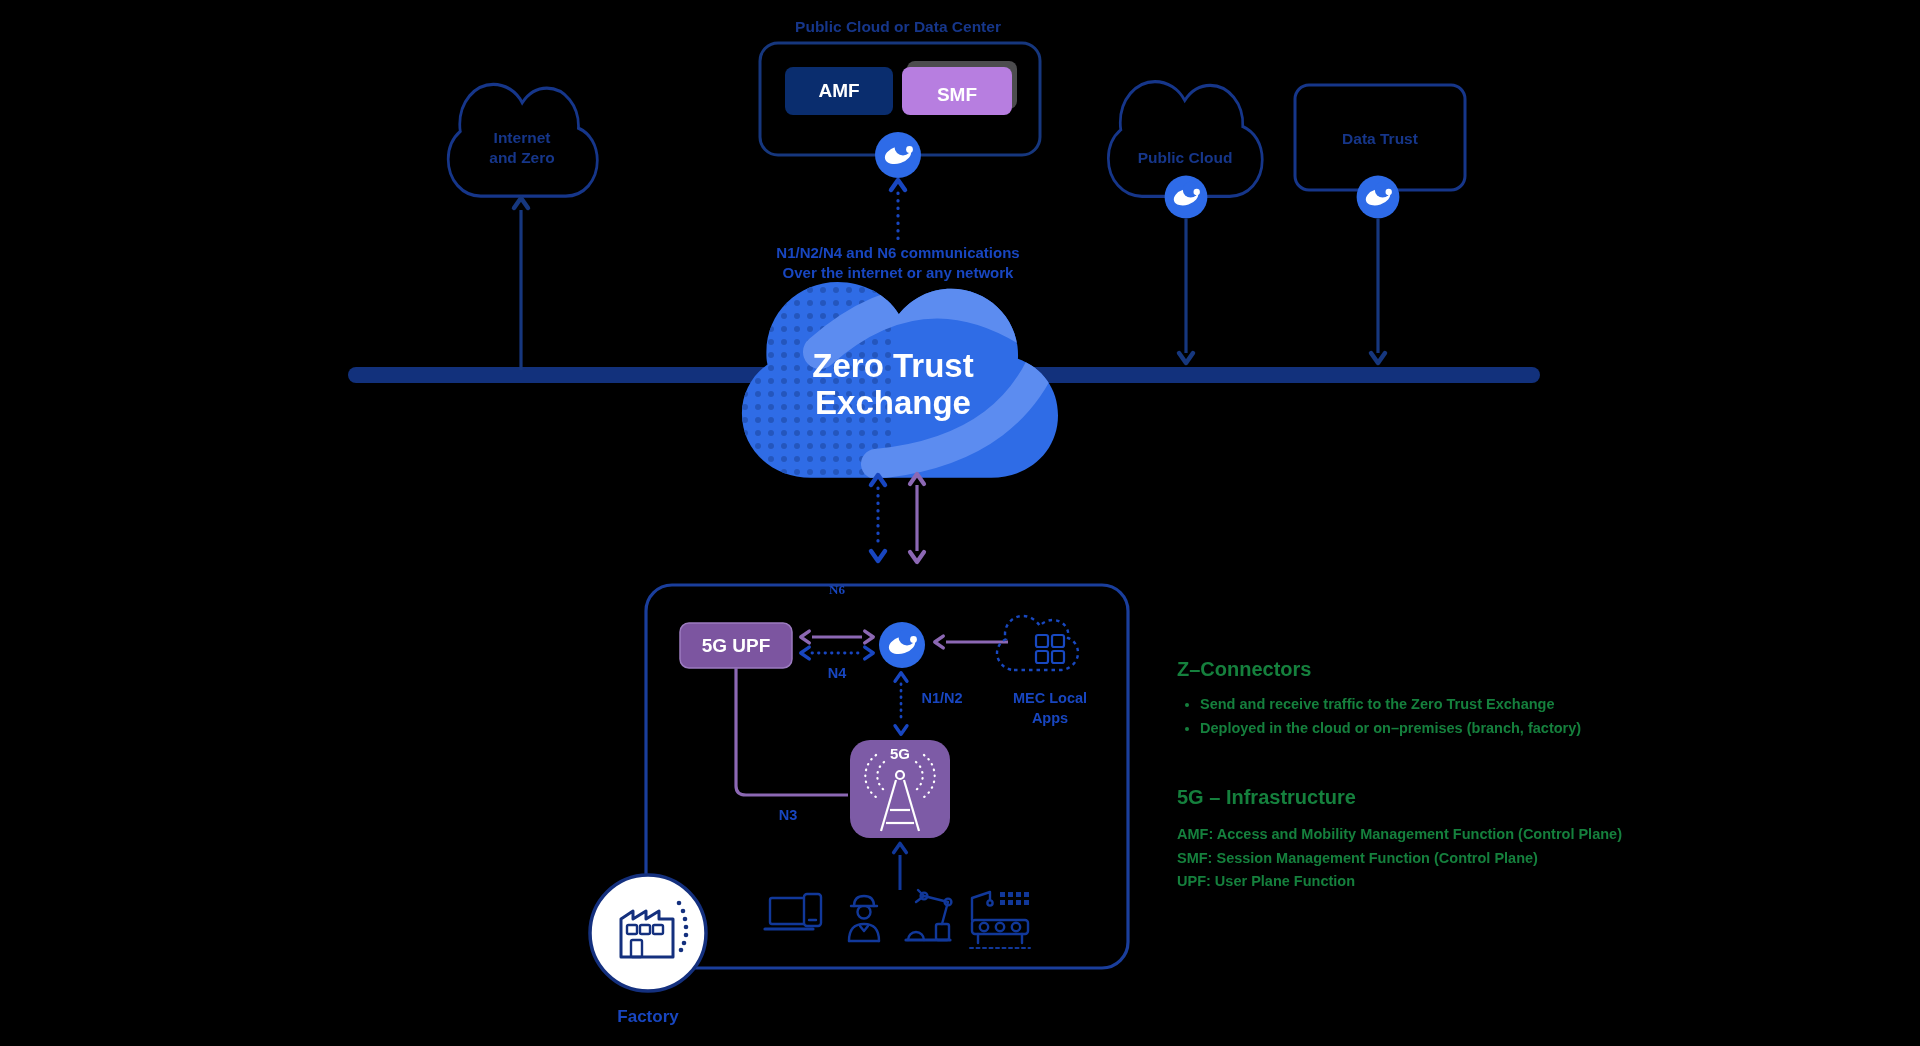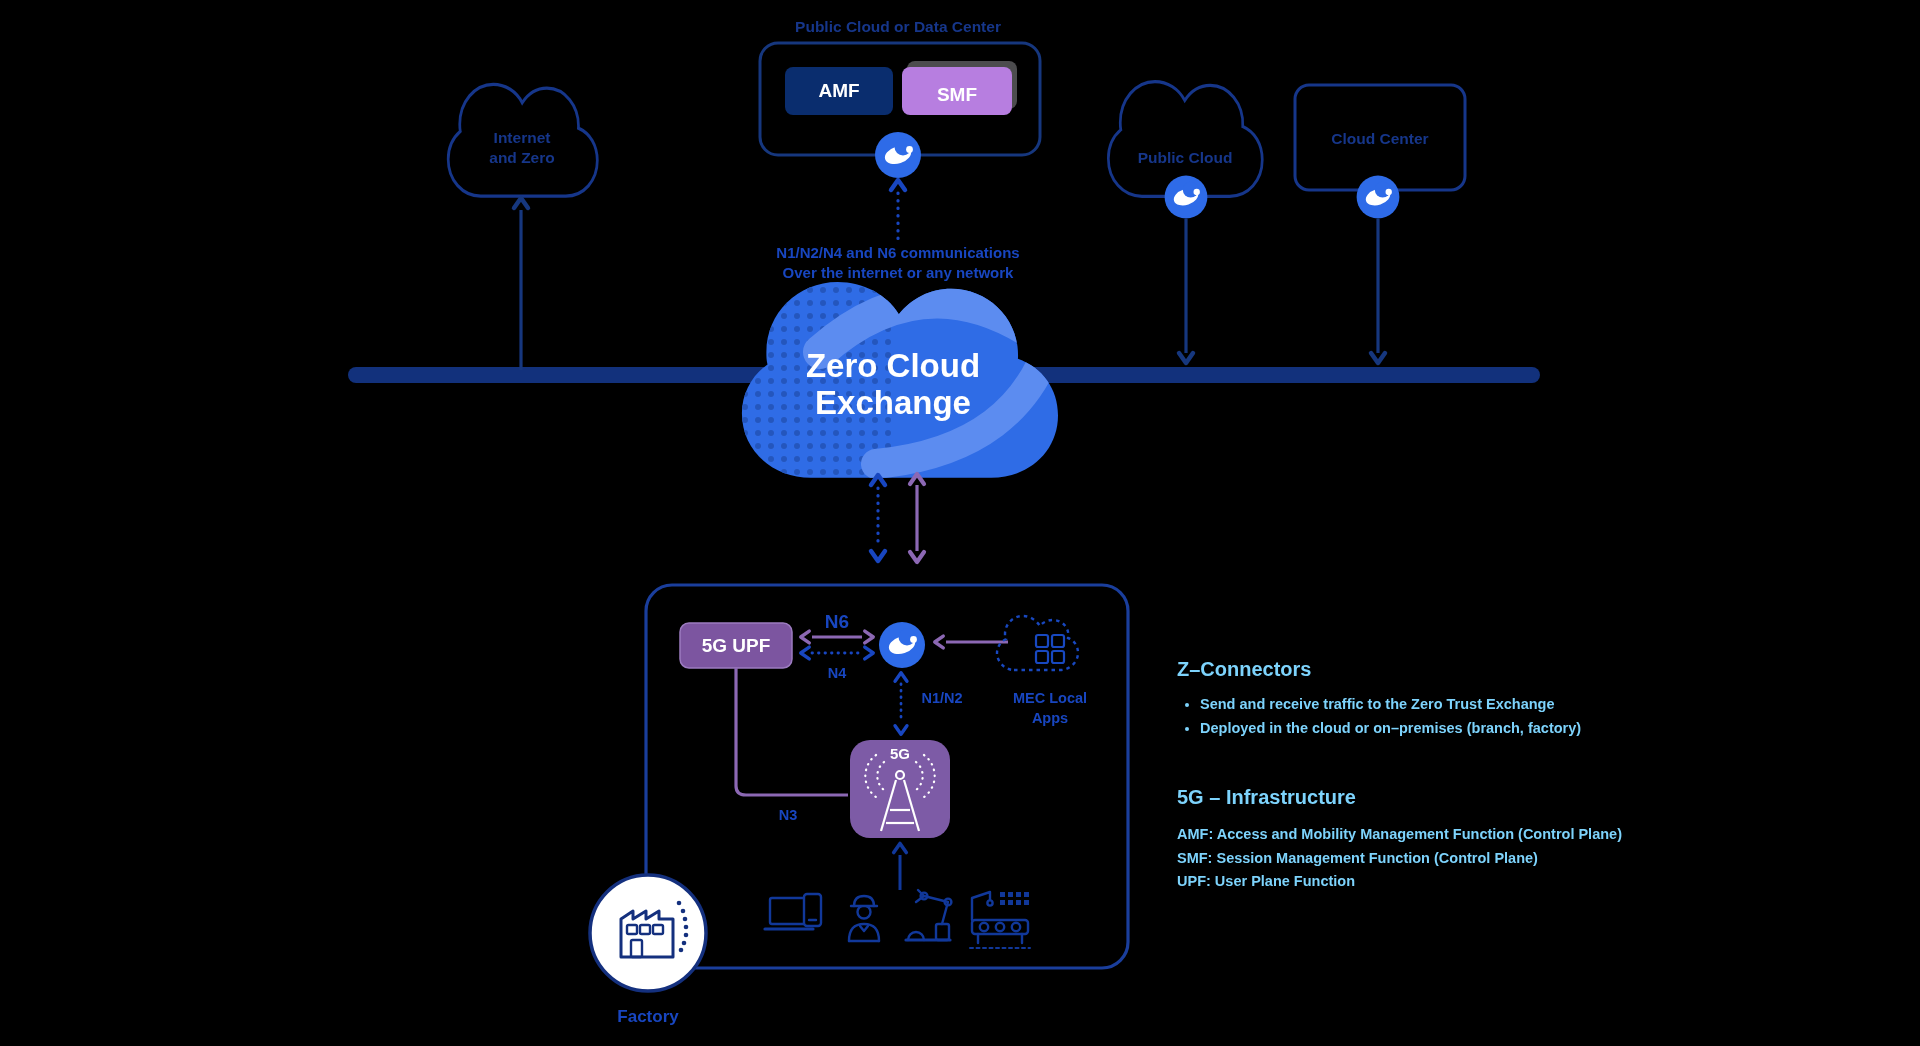--- a/index.html
+++ b/index.html
@@ -4,21 +4,21 @@
 <style>
   html,body{margin:0;padding:0;background:#000;}
   .canvas{position:relative;width:1920px;height:1046px;background:#000;overflow:hidden;
           font-family:"Liberation Sans",sans-serif;}
   .layer{position:absolute;left:0;top:0;}
   .t{position:absolute;font-weight:bold;line-height:1.25;}
   .c{transform:translateX(-50%);text-align:center;white-space:nowrap;}
   .preline{white-space:pre-line;}
   .navy{color:#16368A;}
   .lblue{color:#1846C0;}
-  .legend{color:#7dd3fc;}
+  .legend{color:#15803d;}
   .white{color:#FFFFFF;}
   .boxlabel{display:flex;align-items:center;justify-content:center;}
   ul.bullets{list-style:disc outside;margin:0;padding-left:20px;}
   ul.bullets li{margin:0 0 6px 0;}
 </style>
 </head>
 <body>
 
 <div class="canvas">
 
@@ -229,31 +229,31 @@
 <div class="t c navy" style="left:898px;top:17px;font-size:15.5px;">Public Cloud or Data Center</div>
 
 <div class="t boxlabel white" style="left:785px;top:67px;width:108px;height:48px;font-size:19px;">AMF</div>
 <div class="t boxlabel white" style="left:902px;top:67px;width:110px;height:56px;font-size:19px;">SMF</div>
 
 <div class="t c navy preline" style="left:522px;top:128px;font-size:15.5px;line-height:19.5px;">Internet
 and Zero</div>
 
 <div class="t c navy" style="left:1185px;top:148px;font-size:15.5px;">Public Cloud</div>
 
-<div class="t c navy" style="left:1380px;top:129px;font-size:15.5px;">Cloud Center</div>
+<div class="t c navy" style="left:1380px;top:129px;font-size:15.5px;">Data Trust</div>
 
 <div class="t c lblue preline" style="left:898px;top:243px;font-size:15px;line-height:20px;">N1/N2/N4 and N6 communications
 Over the internet or any network</div>
 
-<div class="t c white preline" style="left:893px;top:347px;font-size:33px;line-height:37px;">Zero Cloud
+<div class="t c white preline" style="left:893px;top:347px;font-size:33px;line-height:37px;">Zero Trust
 Exchange</div>
 
 <div class="t boxlabel white" style="left:680px;top:623px;width:112px;height:45px;font-size:19px;">5G UPF</div>
 
-<div class="t c lblue" style="left:837px;top:610px;font-size:19px;">N6</div>
+<div class="t c lblue" style="left:837px;top:582px;font-size:13px;font-family:Liberation Serif, serif;">N6</div>
 <div class="t c lblue" style="left:837px;top:664px;font-size:14.5px;">N4</div>
 <div class="t c lblue" style="left:942px;top:689px;font-size:14.5px;">N1/N2</div>
 <div class="t c lblue preline" style="left:1050px;top:688px;font-size:14.5px;line-height:20px;">MEC Local
 Apps</div>
 <div class="t c white" style="left:900px;top:745px;font-size:15px;">5G</div>
 <div class="t c lblue" style="left:788px;top:806px;font-size:14.5px;">N3</div>
 <div class="t c lblue" style="left:648px;top:1006px;font-size:17px;">Factory</div>
 
 <div class="t legend" style="left:1177px;top:657px;font-size:20px;">Z–Connectors</div>
 <ul class="bullets t legend" style="left:1180px;top:695px;font-size:14.5px;width:420px;font-weight:bold;">

